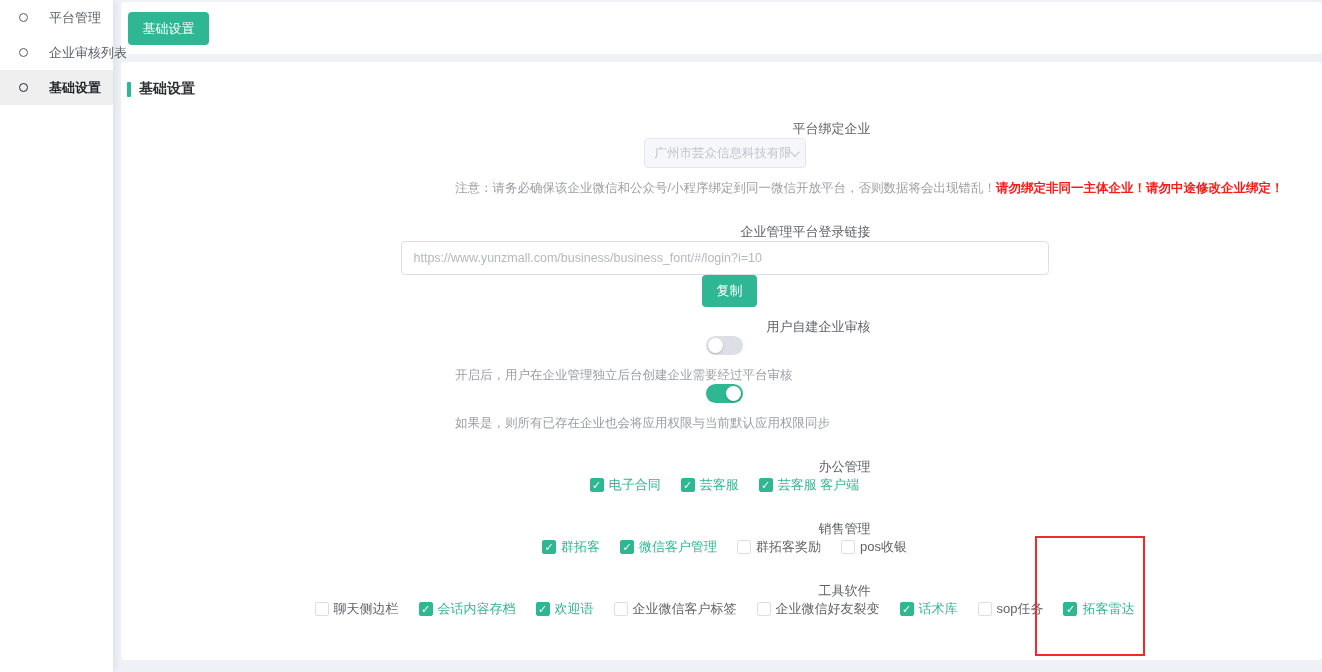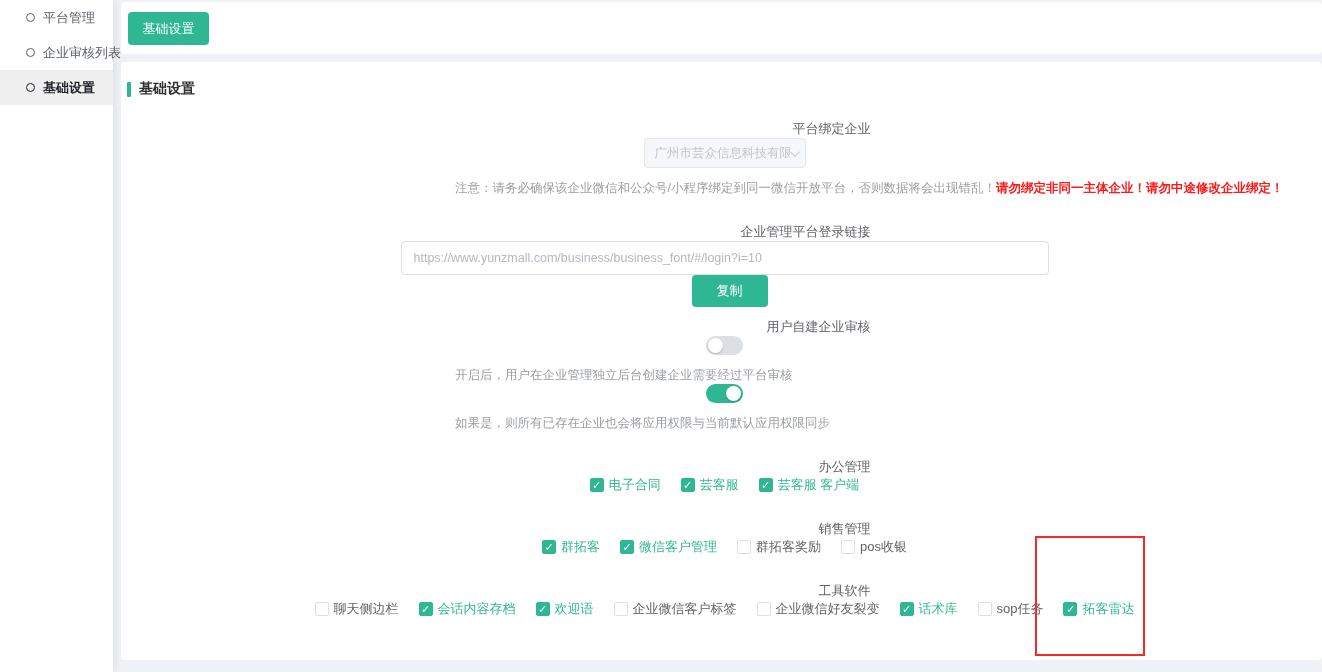--- a/index.html
+++ b/index.html
@@ -3,22 +3,22 @@
 <meta charset="utf-8">
 <style>
   * { margin:0; padding:0; box-sizing:border-box; }
   html,body { width:1322px; height:672px; overflow:hidden;
     font-family:"Liberation Sans","DejaVu Sans",sans-serif;
     background:#eef1f5; color:#606266; font-size:13px; }
 
   
   .sidebar { position:absolute; left:0; top:0; width:113px; height:672px;
     background:#fff; box-shadow:2px 0 8px rgba(0,0,0,.08); z-index:5; }
-  .side-item { height:35px; display:flex; align-items:center; gap:8px;
-    padding-left:26px; cursor:pointer; color:#5a5e66; white-space:nowrap; }
+  .side-item { height:35px; display:flex; align-items:center; gap:21px;
+    padding-left:19px; cursor:pointer; color:#5a5e66; white-space:nowrap; }
   .side-item .dot { width:9px; height:9px; border:1.5px solid #5a5e66;
     border-radius:50%; flex:0 0 auto; }
   .side-item.selected { background:#efefef; color:#1f2329; font-weight:bold; }
   .side-item.selected .dot { border-color:#1f2329; }
 
   
   .main { position:absolute; left:121px; top:0; width:1201px; }
   .card { background:#fff; border-radius:4px; }
 
   .top-card { height:52px; margin-top:2px; padding:10px 0 0 7px; }
@@ -47,21 +47,21 @@
   .chev { width:7px; height:7px; border-right:1.2px solid #c0c4cc;
     border-bottom:1.2px solid #c0c4cc; transform:rotate(45deg) translateY(-2px);
     flex:0 0 auto; }
 
   .note-1 { margin-top:12px; }
 
   
   .row-link { margin-top:26px; }
   .url-input { width:648px; height:34px; border:1px solid #dcdfe6; border-radius:4px;
     background:#fff; color:#b4b8bf; font-size:12.5px; padding:0 12px; }
-  .copy-btn { width:76px; height:32px; margin-left:10px; background:#2fb793;
+  .copy-btn { width:55px; height:32px; margin-left:10px; background:#2fb793;
     color:#fff; border:none; border-radius:4px; font-size:13px; cursor:pointer; }
 
   
   .row-toggle { margin-top:11px;align-items:center; }
   .toggle { width:37px; height:19px; border-radius:10px; background:#dcdfe6;
     position:relative; cursor:pointer; flex:0 0 auto; }
   .toggle .knob { position:absolute; top:2px; left:2px; width:15px; height:15px;
     background:#fff; border-radius:50%; box-shadow:0 1px 2px rgba(0,0,0,.2); }
   .toggle.on { background:#2fb793; }
   .toggle.on .knob { left:20px; }

